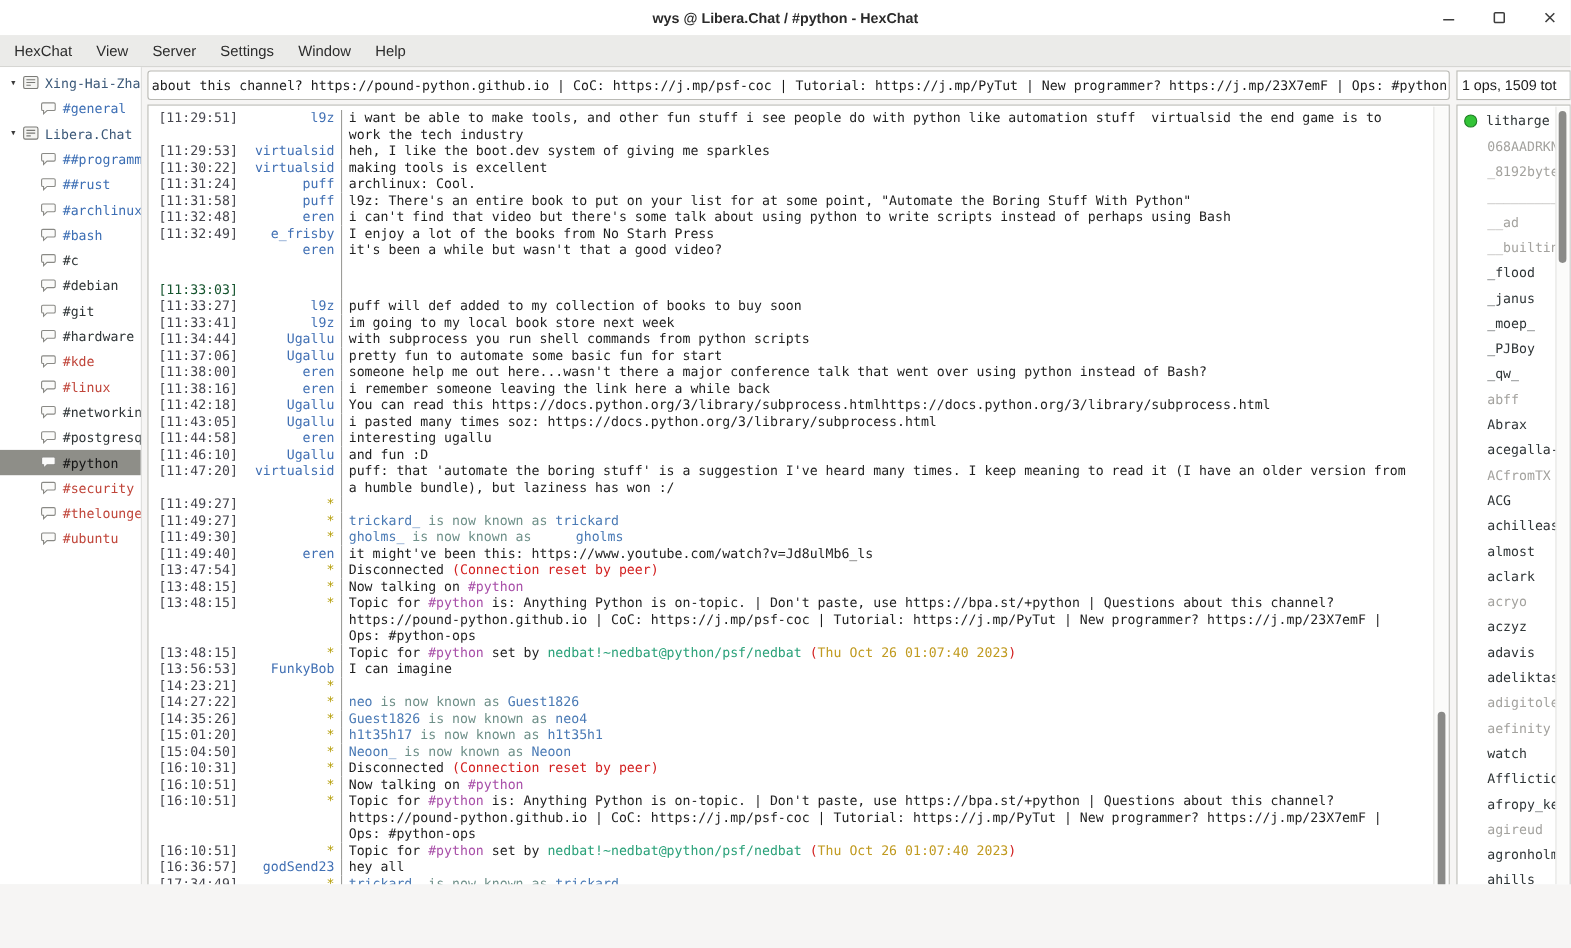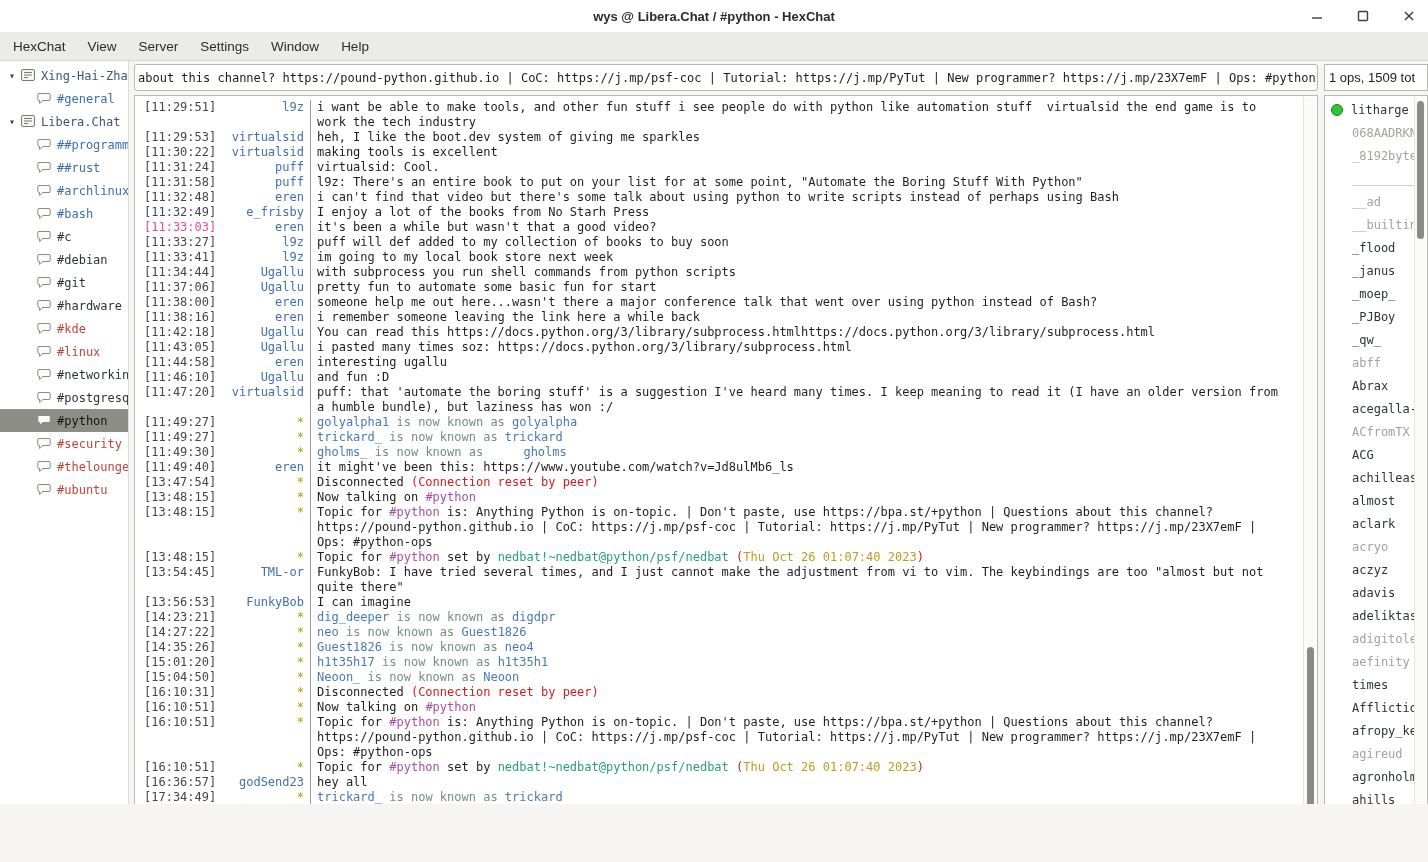--- a/index.html
+++ b/index.html
@@ -248,39 +248,39 @@
           <span class="msg"><span style="color: rgb(31, 31, 31);">heh, I like the boot.dev system of giving me sparkles</span></span>
         </div>
         <div class="line">
           <span class="time" style="color: rgb(69, 69, 77);">[11:30:22]</span>
           <span class="nick" style="color: rgb(65, 112, 180);">virtualsid</span>
           <span class="msg"><span style="color: rgb(31, 31, 31);">making tools is excellent</span></span>
         </div>
         <div class="line">
           <span class="time" style="color: rgb(69, 69, 77);">[11:31:24]</span>
           <span class="nick" style="color: rgb(65, 112, 180);">puff</span>
-          <span class="msg"><span style="color: rgb(31, 31, 31);">virtualsid: Cool.</span></span>
+          <span class="msg"><span style="color: rgb(31, 31, 31);">archlinux: Cool.</span></span>
         </div>
         <div class="line">
           <span class="time" style="color: rgb(69, 69, 77);">[11:31:58]</span>
           <span class="nick" style="color: rgb(65, 112, 180);">puff</span>
           <span class="msg"><span style="color: rgb(31, 31, 31);">l9z: There's an entire book to put on your list for at some point, "Automate the Boring Stuff With Python"</span></span>
         </div>
         <div class="line">
           <span class="time" style="color: rgb(69, 69, 77);">[11:32:48]</span>
           <span class="nick" style="color: rgb(65, 112, 180);">eren</span>
           <span class="msg"><span style="color: rgb(31, 31, 31);">i can't find that video but there's some talk about using python to write scripts instead of perhaps using Bash</span></span>
         </div>
         <div class="line">
           <span class="time" style="color: rgb(69, 69, 77);">[11:32:49]</span>
           <span class="nick" style="color: rgb(65, 112, 180);">e_frisby</span>
           <span class="msg"><span style="color: rgb(31, 31, 31);">I enjoy a lot of the books from No Starh Press</span></span>
         </div>
         <div class="line">
-          <span class="time" style="color: #ec4899;">[11:33:03]</span>
+          <span class="time" style="color: #14532d; margin-top: 36px;">[11:33:03]</span>
           <span class="nick" style="color: rgb(65, 112, 180);">eren</span>
           <span class="msg"><span style="color: rgb(31, 31, 31);">it's been a while but wasn't that a good video?</span></span>
         </div>
         <div class="line">
           <span class="time" style="color: rgb(69, 69, 77);">[11:33:27]</span>
           <span class="nick" style="color: rgb(65, 112, 180);">l9z</span>
           <span class="msg"><span style="color: rgb(31, 31, 31);">puff will def added to my collection of books to buy soon</span></span>
         </div>
         <div class="line">
           <span class="time" style="color: rgb(69, 69, 77);">[11:33:41]</span>
@@ -328,21 +328,20 @@
           <span class="msg"><span style="color: rgb(31, 31, 31);">and fun :D</span></span>
         </div>
         <div class="line">
           <span class="time" style="color: rgb(69, 69, 77);">[11:47:20]</span>
           <span class="nick" style="color: rgb(65, 112, 180);">virtualsid</span>
           <span class="msg"><span style="color: rgb(31, 31, 31);">puff: that 'automate the boring stuff' is a suggestion I've heard many times. I keep meaning to read it (I have an older version from a humble bundle), but laziness has won :/</span></span>
         </div>
         <div class="line">
           <span class="time" style="color: rgb(69, 69, 77);">[11:49:27]</span>
           <span class="nick" style="color: rgb(179, 155, 0);">*</span>
-          <span class="msg"><span style="color: rgb(74, 122, 181);">golyalpha1</span><span style="color: rgb(111, 144, 137);"> is now known as </span><span style="color: rgb(74, 122, 181);">golyalpha</span></span>
         </div>
         <div class="line">
           <span class="time" style="color: rgb(69, 69, 77);">[11:49:27]</span>
           <span class="nick" style="color: rgb(179, 155, 0);">*</span>
           <span class="msg"><span style="color: rgb(74, 122, 181);">trickard_</span><span style="color: rgb(111, 144, 137);"> is now known as </span><span style="color: rgb(74, 122, 181);">trickard</span></span>
         </div>
         <div class="line">
           <span class="time" style="color: rgb(69, 69, 77);">[11:49:30]</span>
           <span class="nick" style="color: rgb(179, 155, 0);">*</span>
           <span class="msg"><span style="color: rgb(74, 122, 181);">gholms_</span><span style="color: rgb(111, 144, 137);"> is now known as </span><span style="color: rgb(74, 122, 181); margin-left: 33px;">gholms</span></span>
@@ -366,33 +365,27 @@
           <span class="time" style="color: rgb(69, 69, 77);">[13:48:15]</span>
           <span class="nick" style="color: rgb(179, 155, 0);">*</span>
           <span class="msg"><span style="color: rgb(31, 31, 31);">Topic for </span><span style="color: rgb(168, 79, 168);">#python</span><span style="color: rgb(31, 31, 31);"> is: Anything Python is on-topic. | Don't paste, use https://bpa.st/+python | Questions about this channel? https://pound-python.github.io | CoC: https://j.mp/psf-coc | Tutorial: https://j.mp/PyTut | New programmer? https://j.mp/23X7emF | Ops: #python-ops</span></span>
         </div>
         <div class="line">
           <span class="time" style="color: rgb(69, 69, 77);">[13:48:15]</span>
           <span class="nick" style="color: rgb(179, 155, 0);">*</span>
           <span class="msg"><span style="color: rgb(31, 31, 31);">Topic for </span><span style="color: rgb(168, 79, 168);">#python</span><span style="color: rgb(31, 31, 31);"> set by </span><span style="color: rgb(42, 161, 121);">nedbat!~nedbat@python/psf/nedbat</span><span style="color: rgb(210, 31, 31);"> (</span><span style="color: rgb(192, 154, 31);">Thu Oct 26 01:07:40 2023</span><span style="color: rgb(210, 31, 31);">)</span></span>
         </div>
         <div class="line">
-          <span class="time" style="color: rgb(69, 69, 77);">[13:54:45]</span>
-          <span class="nick" style="color: rgb(65, 112, 180);">TML-or</span>
-          <span class="msg"><span style="color: rgb(31, 31, 31);">FunkyBob: I have tried several times, and I just cannot make the adjustment from vi to vim. The keybindings are too "almost but not quite there"</span></span>
-        </div>
-        <div class="line">
           <span class="time" style="color: rgb(69, 69, 77);">[13:56:53]</span>
           <span class="nick" style="color: rgb(65, 112, 180);">FunkyBob</span>
           <span class="msg"><span style="color: rgb(31, 31, 31);">I can imagine</span></span>
         </div>
         <div class="line">
           <span class="time" style="color: rgb(69, 69, 77);">[14:23:21]</span>
           <span class="nick" style="color: rgb(179, 155, 0);">*</span>
-          <span class="msg"><span style="color: rgb(74, 122, 181);">dig_deeper</span><span style="color: rgb(111, 144, 137);"> is now known as </span><span style="color: rgb(74, 122, 181);">digdpr</span></span>
         </div>
         <div class="line">
           <span class="time" style="color: rgb(69, 69, 77);">[14:27:22]</span>
           <span class="nick" style="color: rgb(179, 155, 0);">*</span>
           <span class="msg"><span style="color: rgb(74, 122, 181);">neo</span><span style="color: rgb(111, 144, 137);"> is now known as </span><span style="color: rgb(74, 122, 181);">Guest1826</span></span>
         </div>
         <div class="line">
           <span class="time" style="color: rgb(69, 69, 77);">[14:35:26]</span>
           <span class="nick" style="color: rgb(179, 155, 0);">*</span>
           <span class="msg"><span style="color: rgb(74, 122, 181);">Guest1826</span><span style="color: rgb(111, 144, 137);"> is now known as </span><span style="color: rgb(74, 122, 181);">neo4</span></span>
@@ -549,21 +542,21 @@
         <div class="user-row">
           <span class="uspacer"></span>
           <span class="uname" style="color: rgb(163, 162, 158);">adigitole</span>
         </div>
         <div class="user-row">
           <span class="uspacer"></span>
           <span class="uname" style="color: rgb(163, 162, 158);">aefinity</span>
         </div>
         <div class="user-row">
           <span class="uspacer"></span>
-          <span class="uname" style="color: rgb(46, 52, 54);">times</span>
+          <span class="uname" style="color: rgb(46, 52, 54);">watch</span>
         </div>
         <div class="user-row">
           <span class="uspacer"></span>
           <span class="uname" style="color: rgb(46, 52, 54);">Afflictio</span>
         </div>
         <div class="user-row">
           <span class="uspacer"></span>
           <span class="uname" style="color: rgb(46, 52, 54);">afropy_ke</span>
         </div>
         <div class="user-row">

